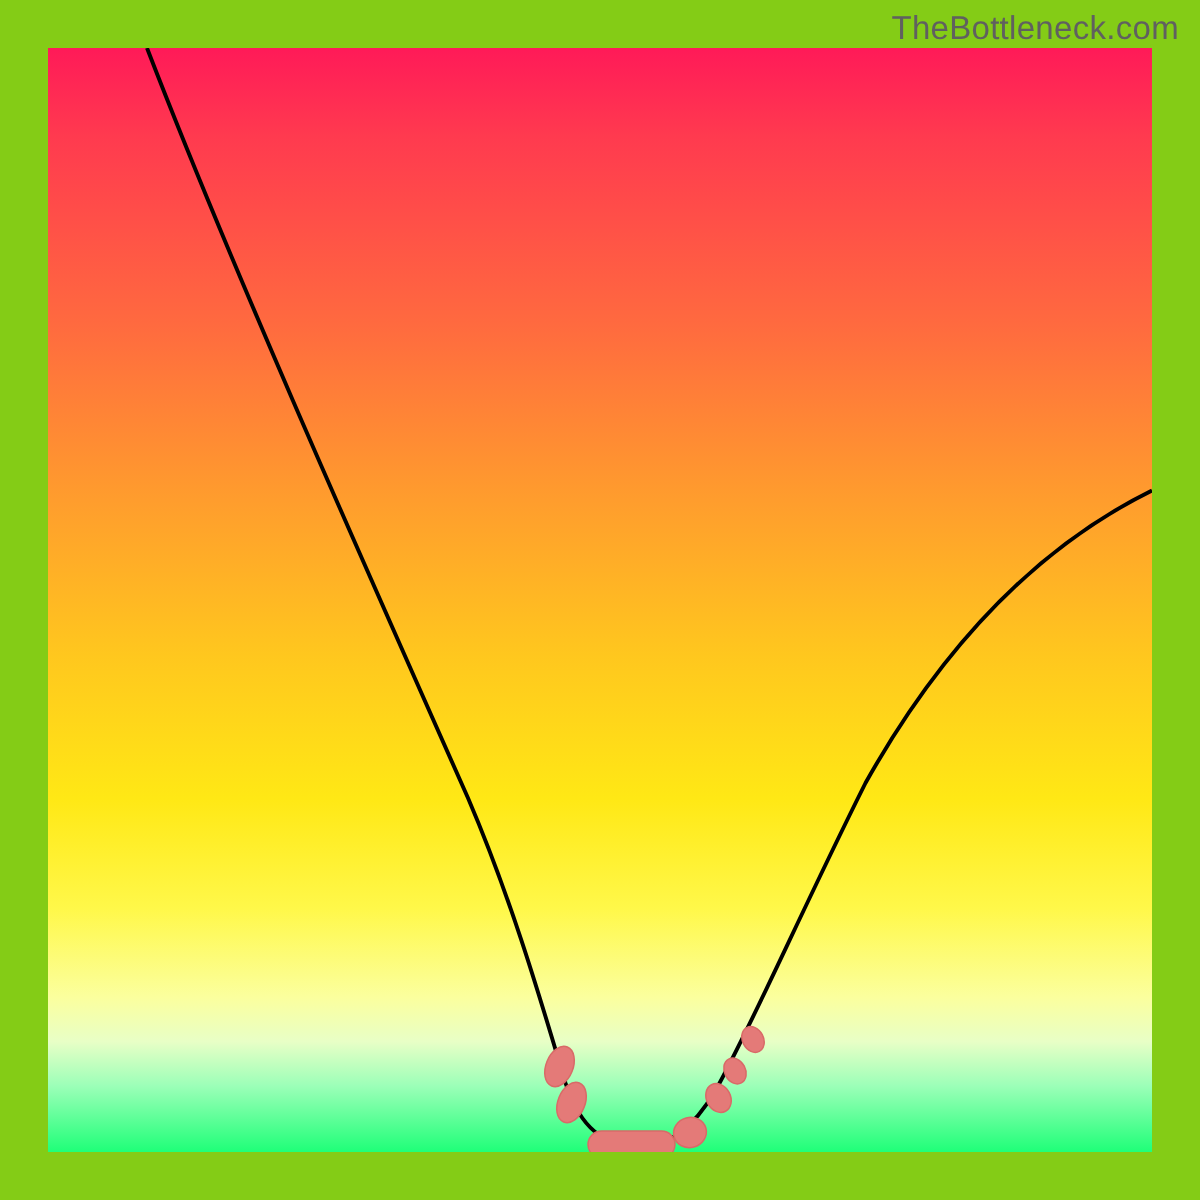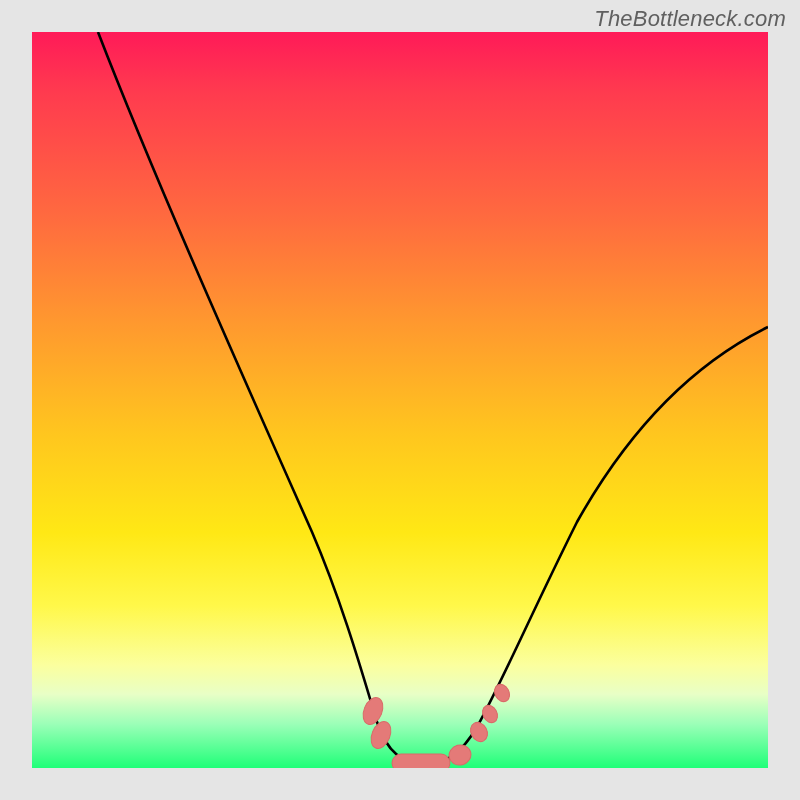--- a/index.html
+++ b/index.html
@@ -6,23 +6,22 @@
     margin: 0;
     padding: 0;
     width: 800px;
     height: 800px;
     overflow: hidden;
     font-family: Arial, Helvetica, sans-serif;
   }
   .outer {
     width: 800px;
     height: 800px;
-    background: #e5e5e5;
+    background: #84cc16;
     position: relative;
-    font-style: italic;
   }
   .watermark {
     position: absolute;
     top: 6px;
     right: 14px;
     color: #606060;
     font-size: 22px;
     font-weight: 500;
     letter-spacing: 0.2px;
     z-index: 5;

